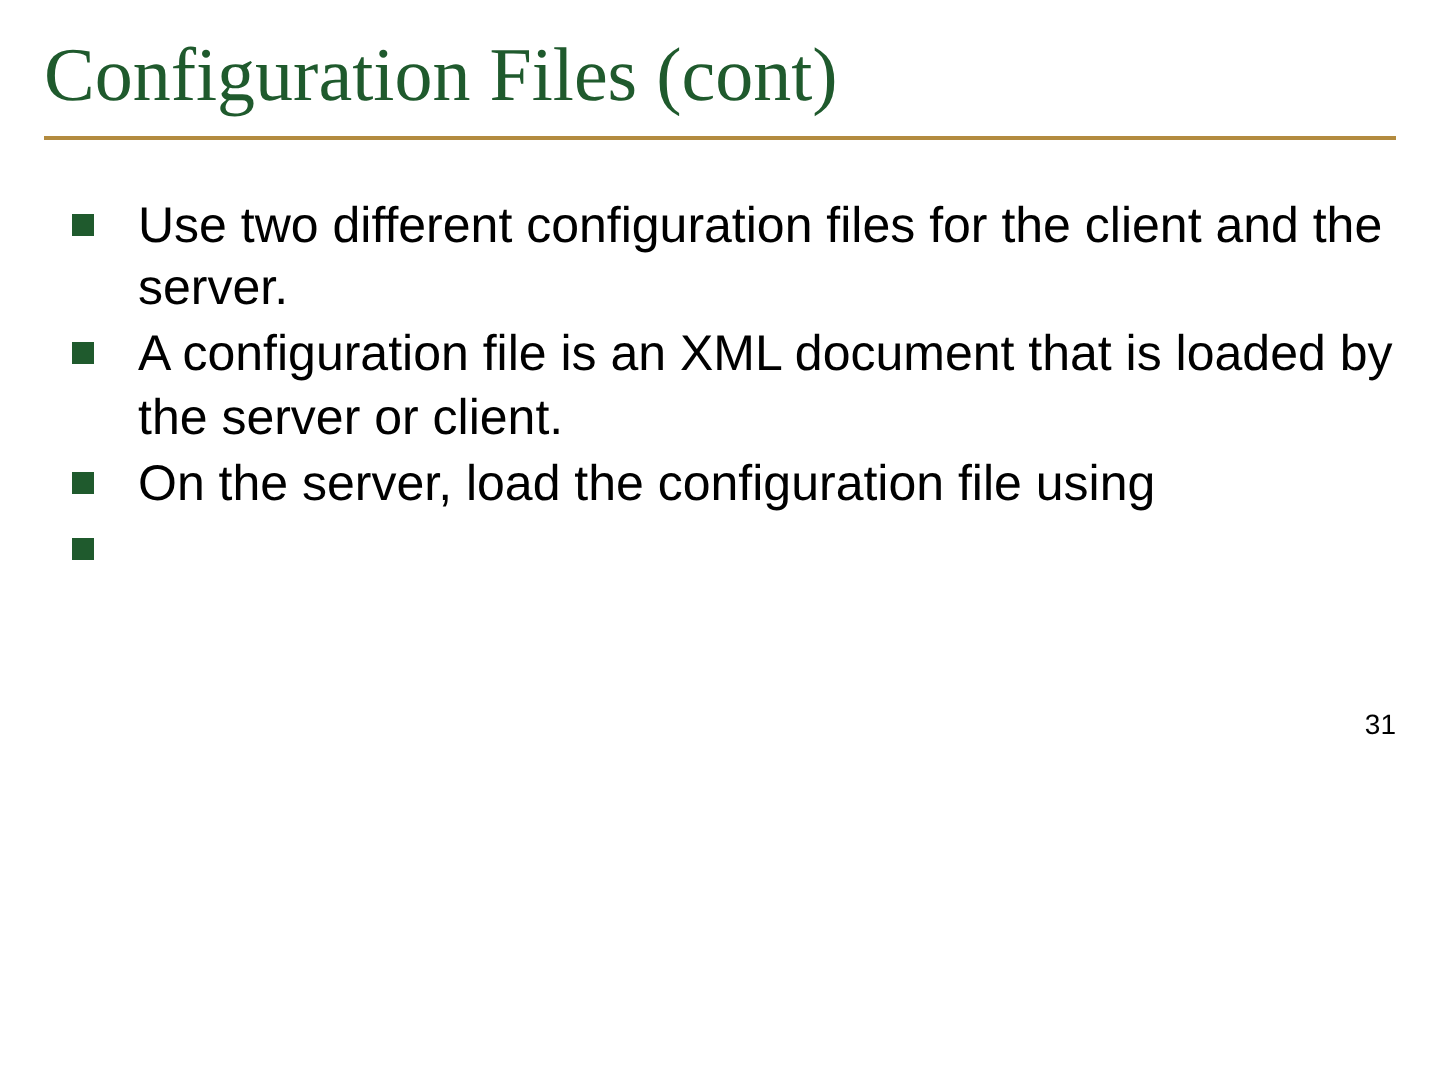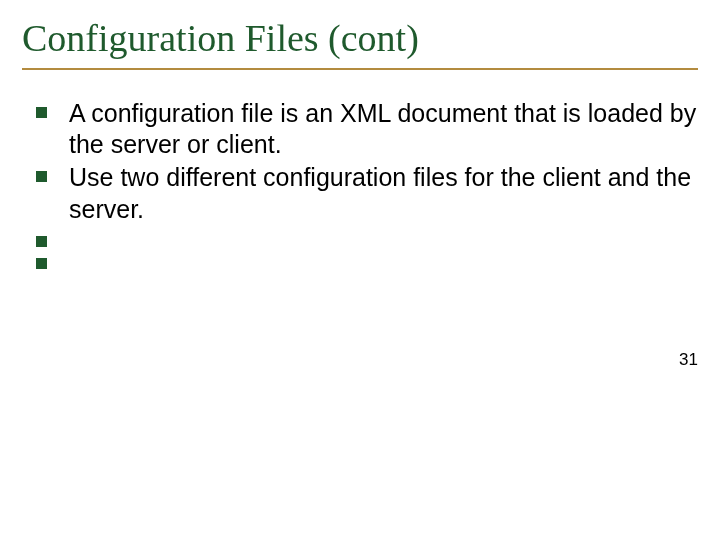--- a/index.html
+++ b/index.html
@@ -54,46 +54,47 @@
     font-family: Arial, Helvetica, sans-serif;
     color: #000;
     margin-left: 33px;
     margin-bottom: 2px;
     line-height: 1.25;
   }
   .page-number {
     position: absolute;
     right: 22px;
     bottom: 14px;
-    font-size: 17px;
+    font-size: 14px;
     font-family: Arial, Helvetica, sans-serif;
     color: #000;
     margin-top: 36px;
   }
 </style>
 </head>
 <body>
 
 <div class="slide">
   <div class="title">Configuration Files (cont)</div>
 
   <div class="content">
 
     <div class="bullet-item">
       <div class="bullet-square"></div>
+      <div class="bullet-text">Use two different configuration files for the client and the server.</div>
+    </div>
+
+    <div class="bullet-item">
+      <div class="bullet-square"></div>
       <div class="bullet-text">A configuration file is an XML document that is loaded by the server or client.</div>
     </div>
 
     <div class="bullet-item">
       <div class="bullet-square"></div>
-      <div class="bullet-text">Use two different configuration files for the client and the server.</div>
-    </div>
-
-    <div class="bullet-item">
-      <div class="bullet-square"></div>
+      <div class="bullet-text">On the server, load the configuration file using</div>
     </div>
 
 
     <div class="bullet-item">
       <div class="bullet-square"></div>
     </div>
 
 
 
   </div>

